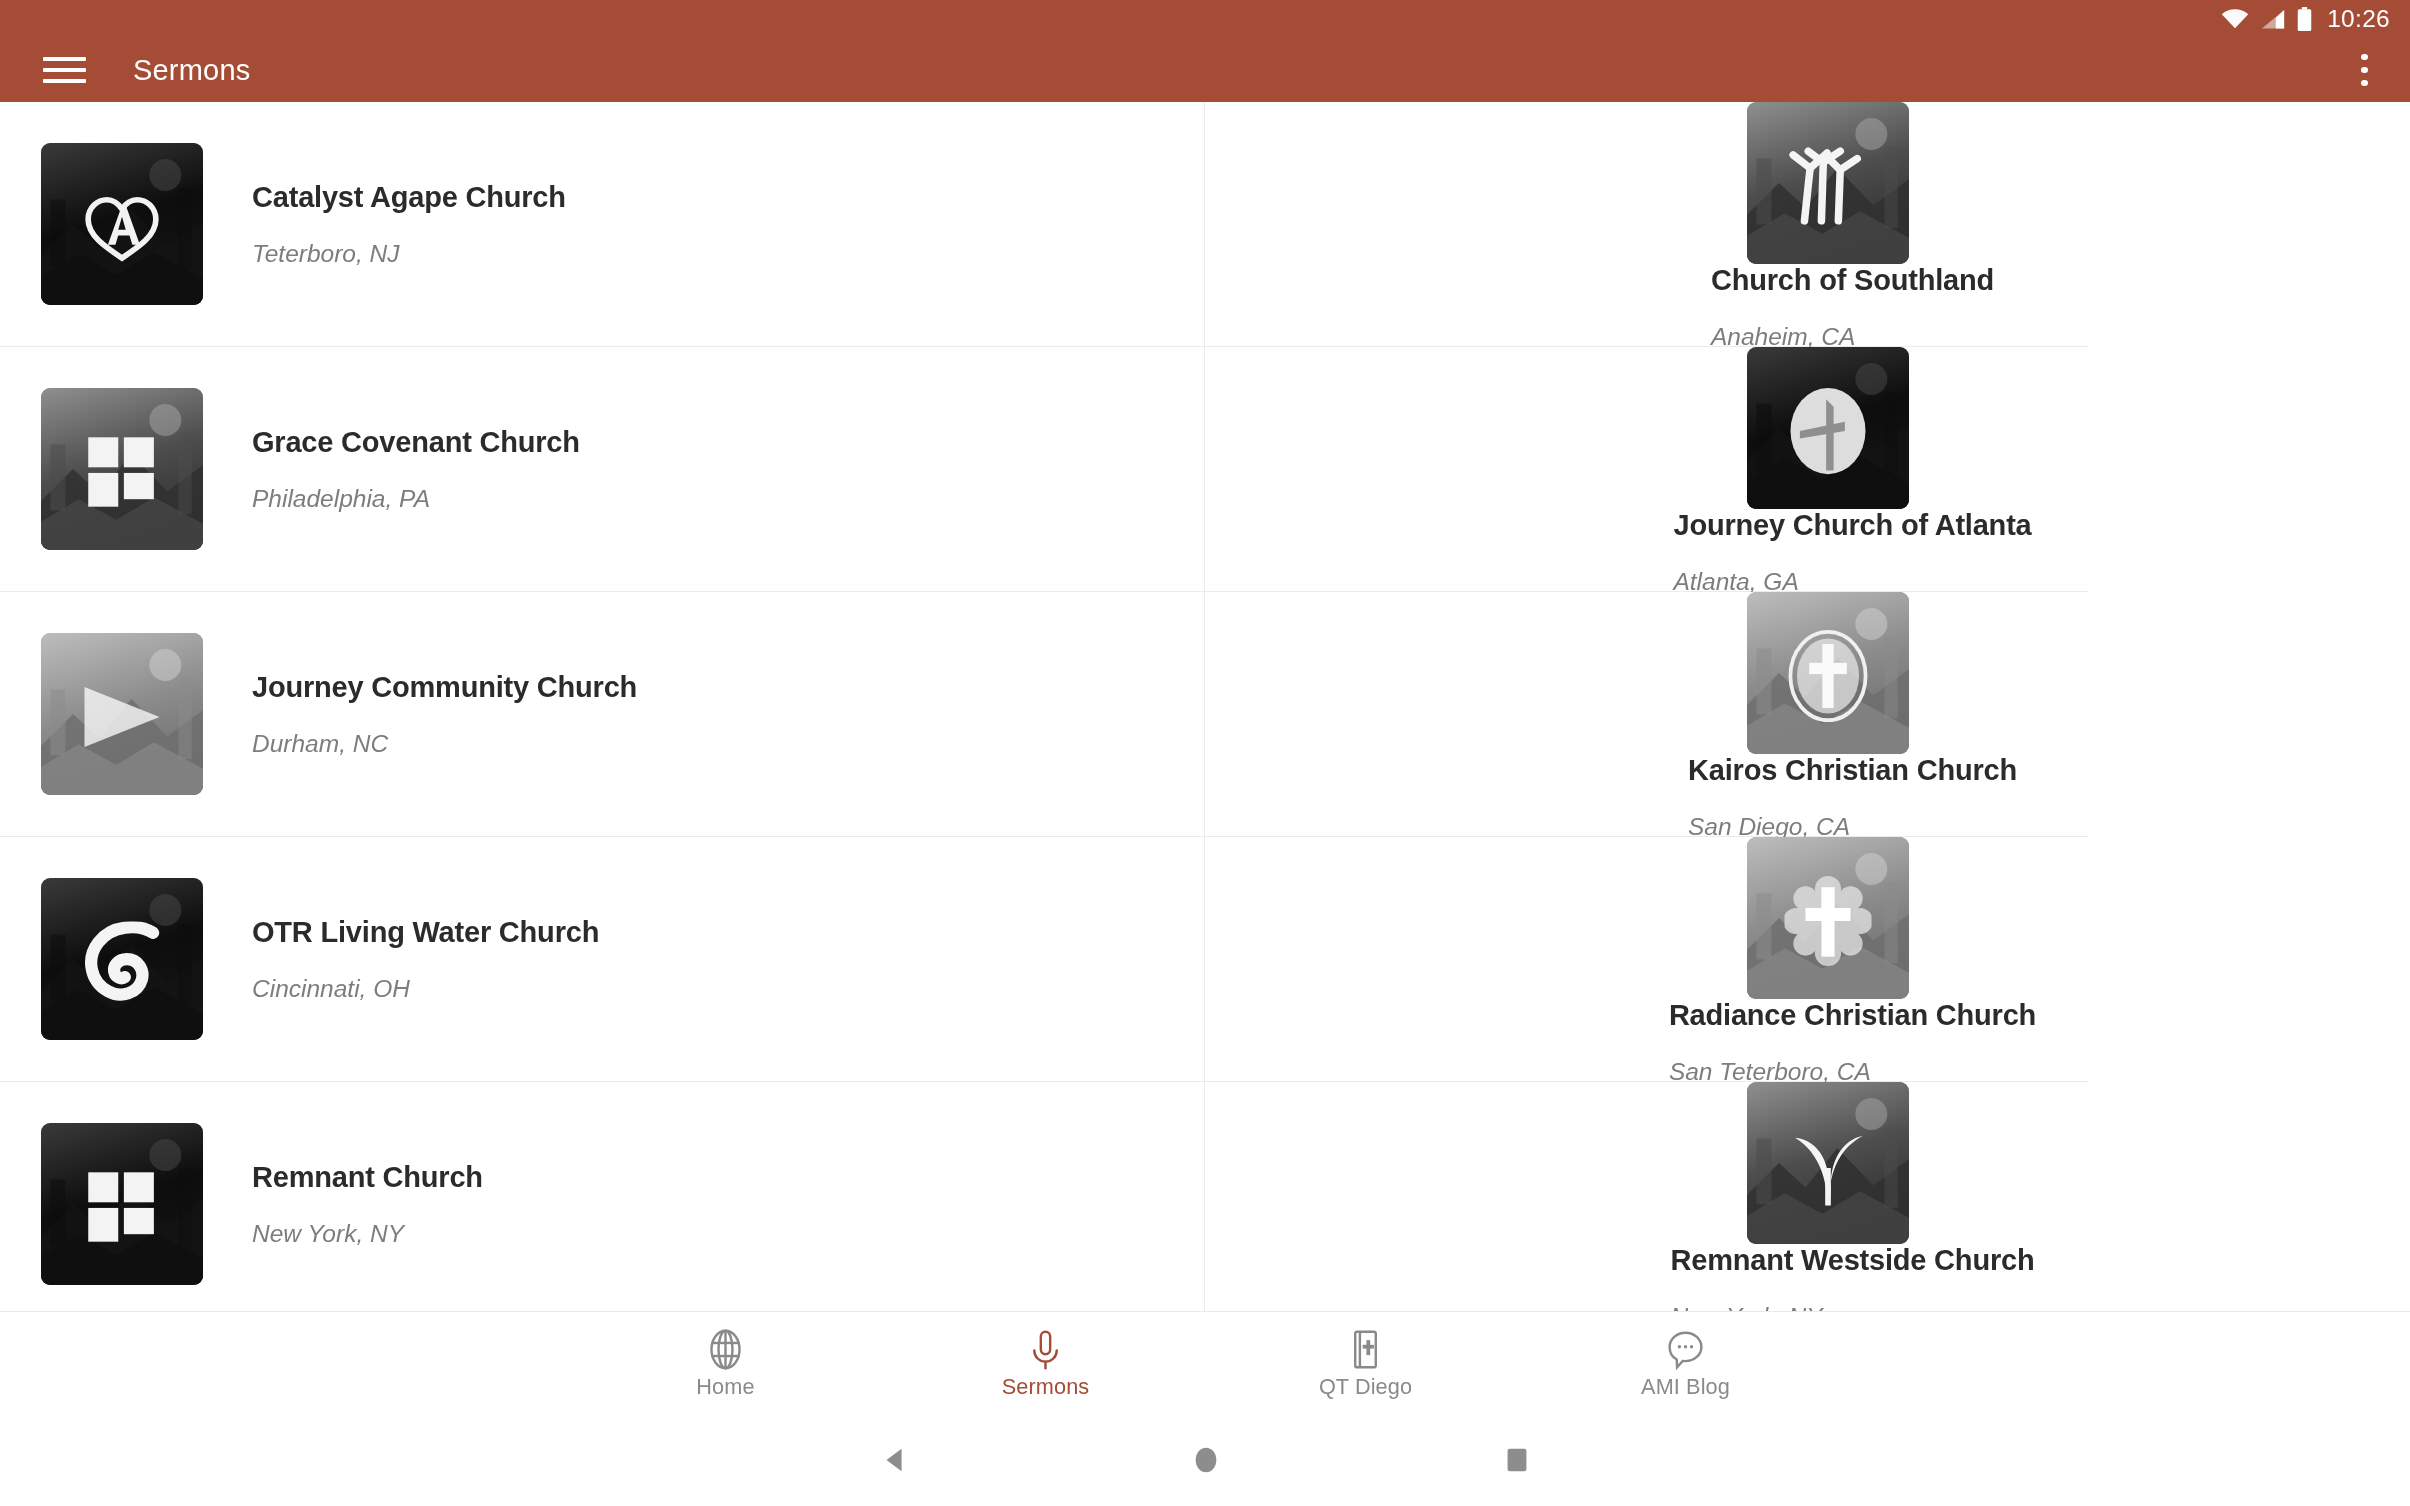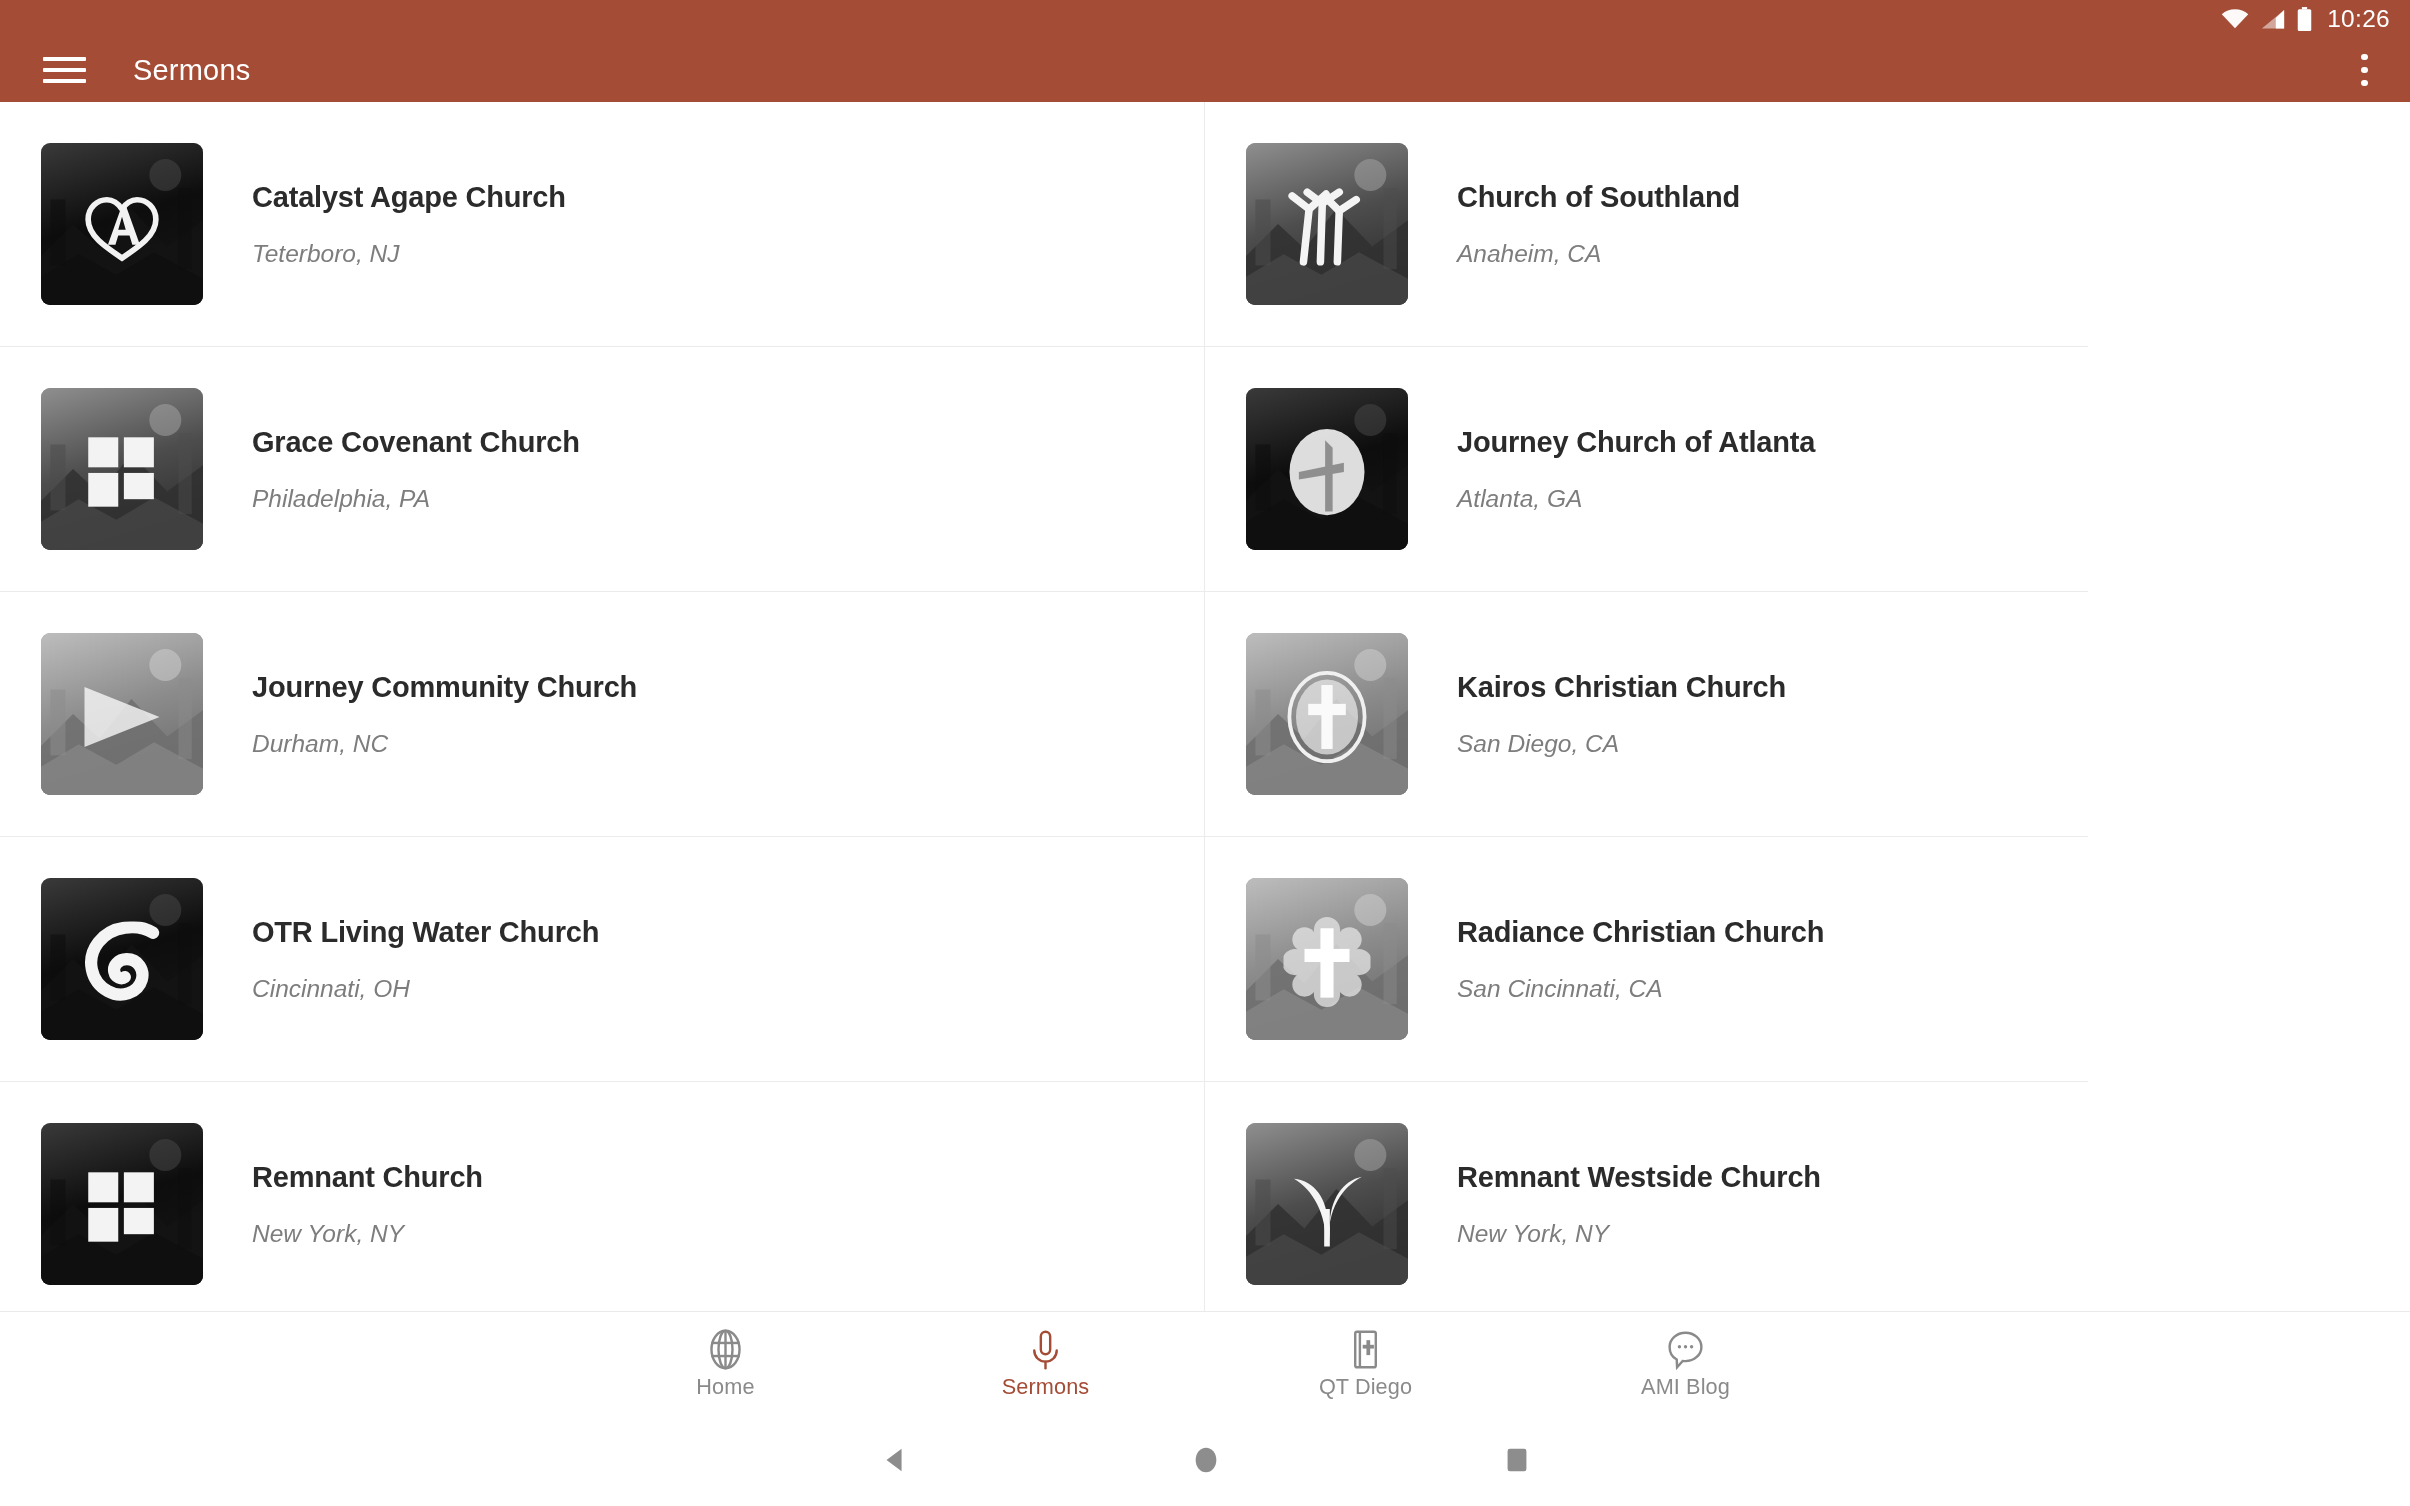--- a/index.html
+++ b/index.html
@@ -51,21 +51,21 @@
   }
   .grid{ display:flex; flex-wrap:wrap; width:2411px; }
   .cell{
     width:1205px; height:245px;
     display:flex; align-items:center;
     border-right:1.9px solid #eceaea;
     border-bottom:1.9px solid #eceaea;
     padding-left:41px; cursor:pointer; background:#fff;
     position:relative;
   }
-  .cell.col-right{ border-right:none; }
+  .cell.col-right{ border-right:none;flex-direction:column; }
 
   .thumb{
     width:162px; height:162px; border-radius:9.4px; flex:none;
     position:relative; overflow:hidden;
     background:#8e8e8e;
   }
   .thumb .ph{ position:absolute; inset:0; }
   .thumb .logo{
     position:absolute; left:50%; top:52%;
     transform:translate(-50%,-50%);
@@ -392,21 +392,21 @@
                   <circle cx="22" cy="72" r="13"></circle>
                   <circle cx="70" cy="72" r="13"></circle>
                 </g>
                 <rect x="39" y="12" width="14" height="74" fill="#ffffff"></rect>
                 <rect x="22" y="34" width="48" height="14" fill="#ffffff"></rect>
               </svg>
             </span>
           </div>
           <div class="meta">
             <div class="title">Radiance Christian Church</div>
-            <div class="loc">San Cincinnati, CA</div>
+            <div class="loc">San Teterboro, CA</div>
           </div>
         </div>
         <div class="cell col-left">
           <div class="thumb">
             <svg class="ph" width="162" height="162" viewBox="0 0 172 172" preserveAspectRatio="none">
               <defs>
                 <linearGradient id="g8" x1="0" y1="0" x2="0.3" y2="1">
                   <stop offset="0" stop-color="#3a3a3a"></stop>
                   <stop offset="0.55" stop-color="#0d0d0d"></stop>
                   <stop offset="1" stop-color="#141414"></stop>

